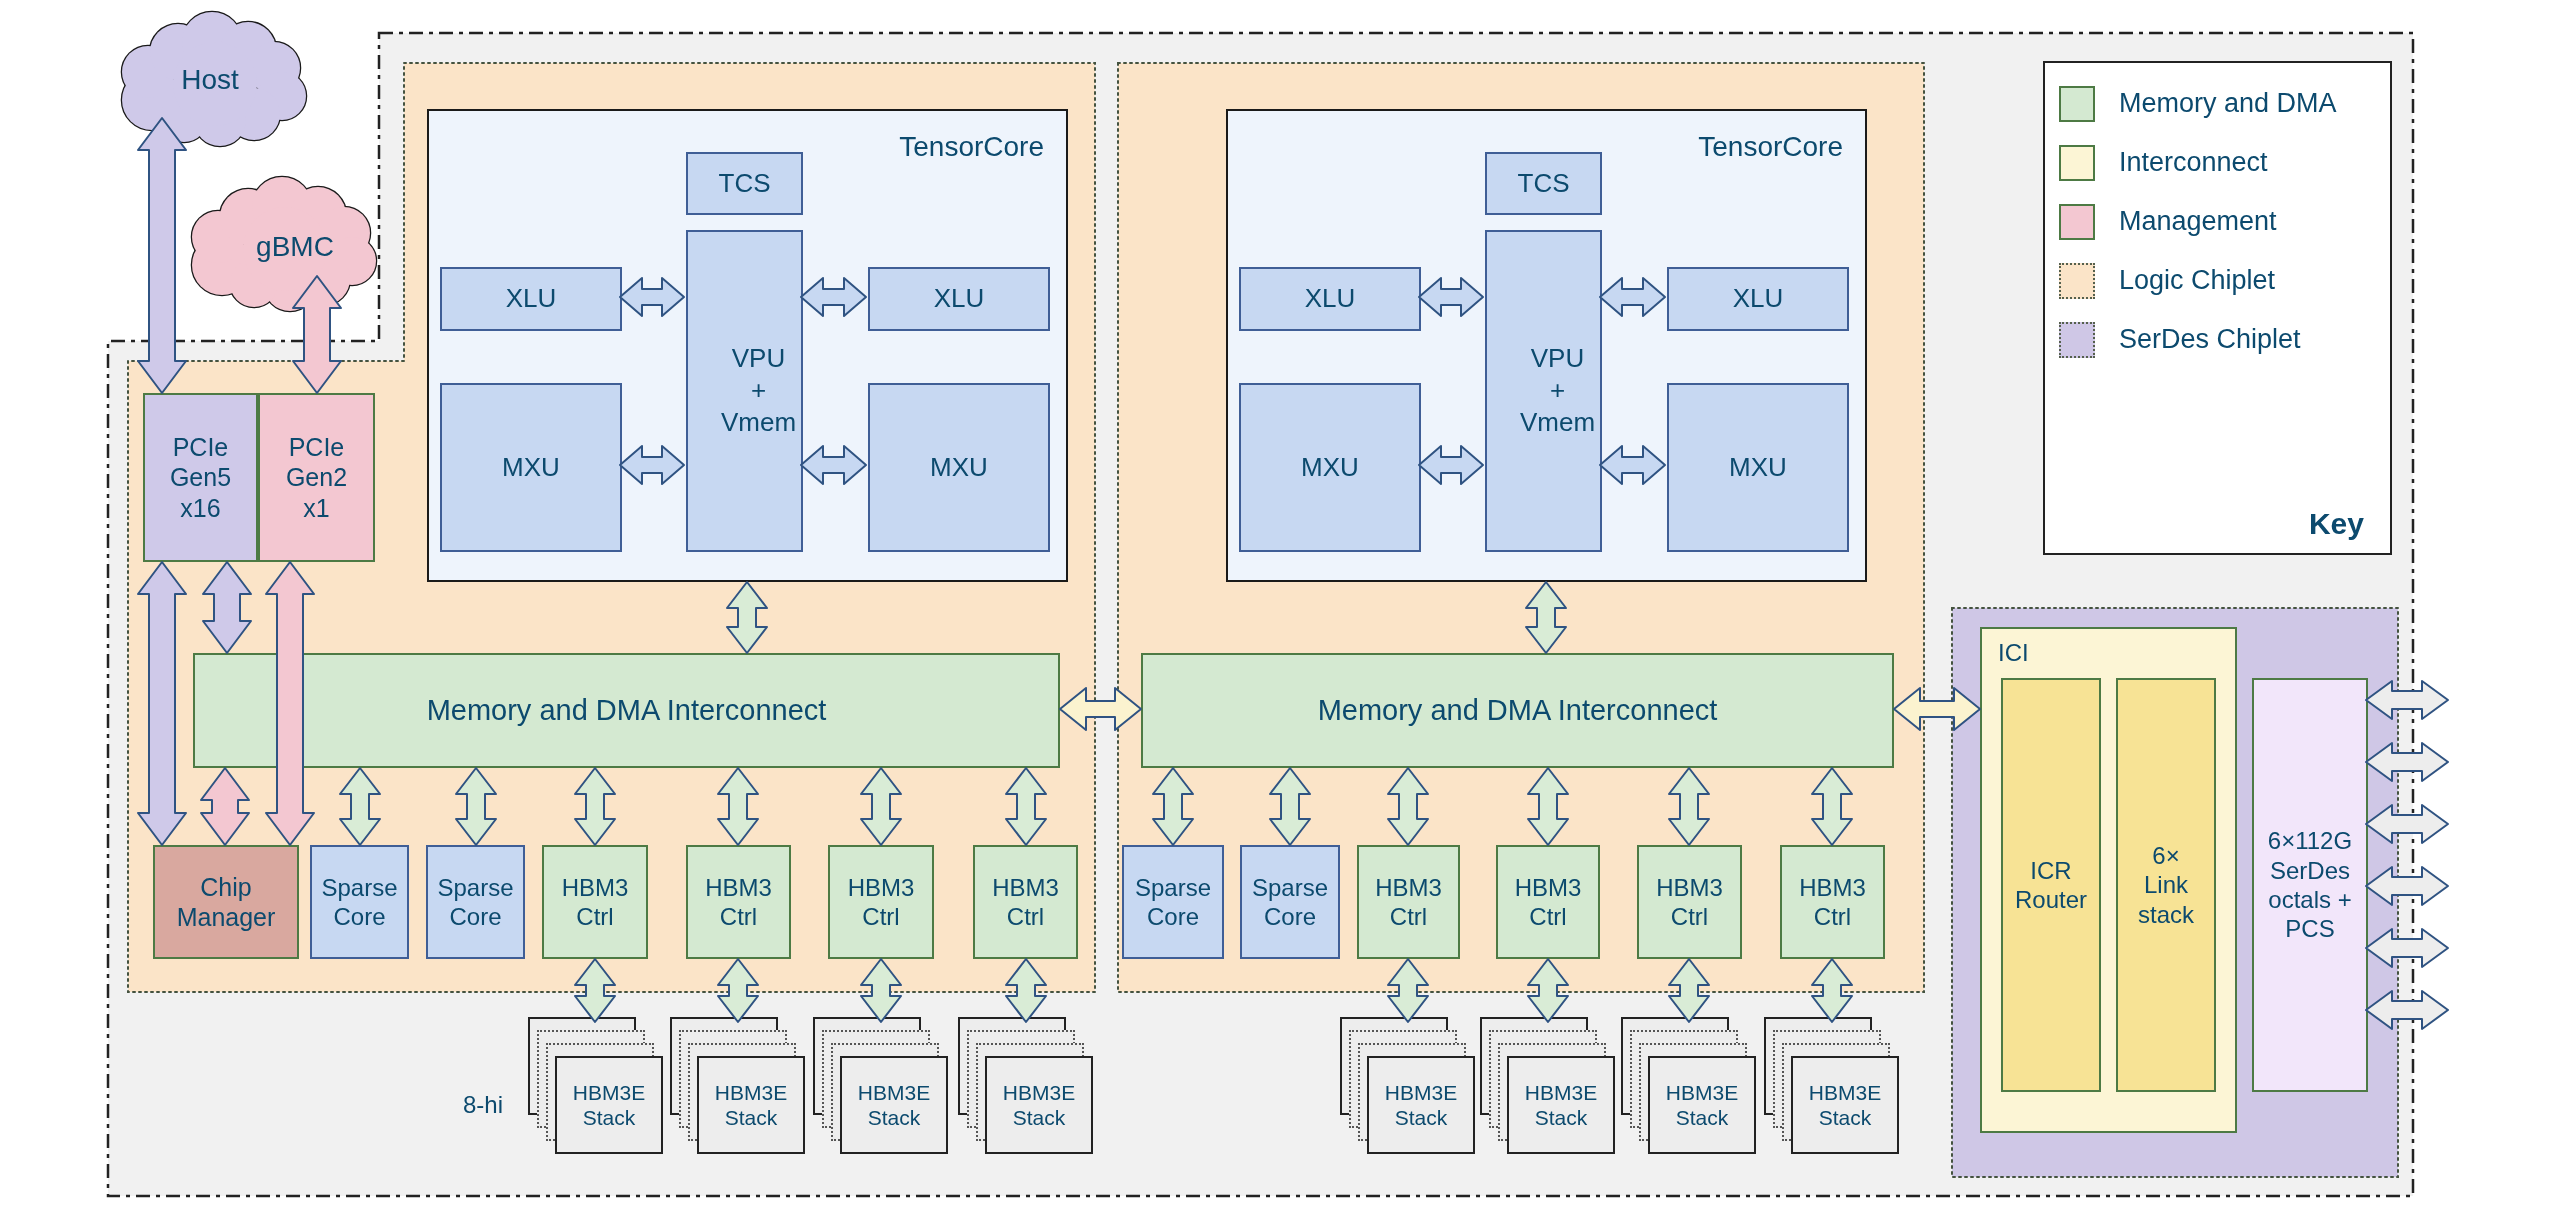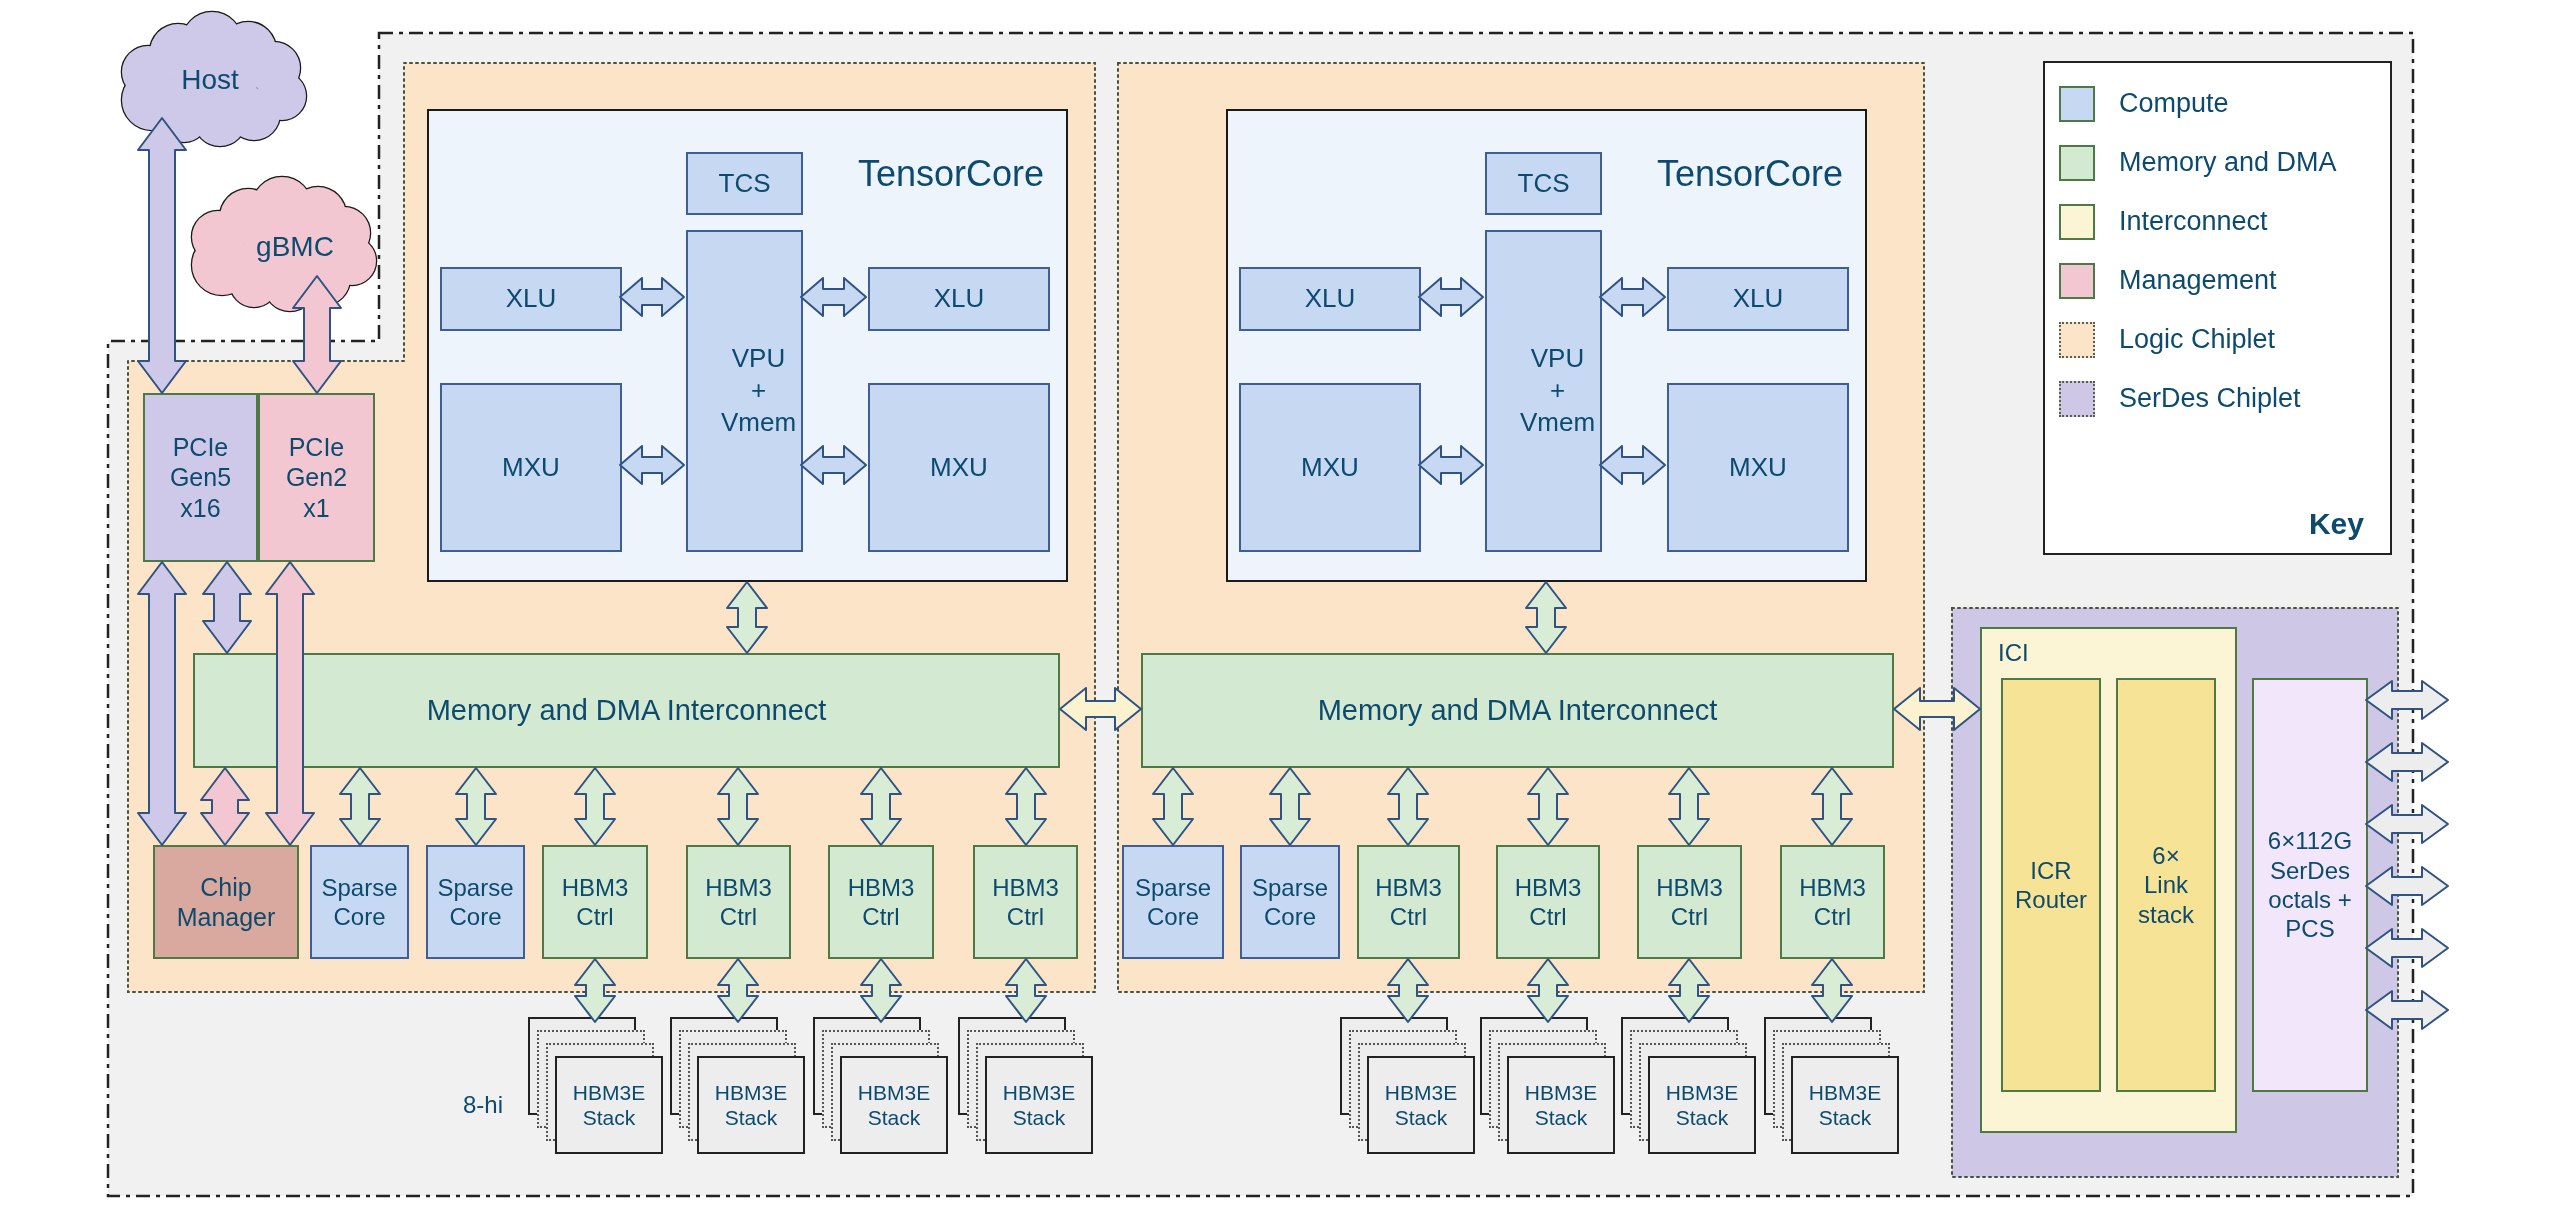--- a/index.html
+++ b/index.html
@@ -16,21 +16,21 @@
   .host-fill{background:var(--host-interface);}
   .mgmt-fill{background:var(--management);}
   .mgr-fill{background:var(--management-dark);}
   .yellow-fill{background:var(--interconnect);}
   .yellowdark-fill{background:var(--interconnect-dark);}
   .phy-fill{background:var(--serdes-phy);}
 
   .tc{position:absolute;width:641px;height:473px;background:var(--tensorcore-bg);
       border:2.5px solid #1a1a1a;box-sizing:border-box;}
   .tc .box{border-color:var(--compute-border);background:var(--compute);font-size:26px;}
-  .tc-label{position:absolute;top:20px;right:22px;font-size:36px;margin-top:22px;}
+  .tc-label{position:absolute;top:20px;right:22px;font-size:28px;}
   .tcs{left:257px;top:41px;width:117px;height:63px;}
   .vpu{left:257px;top:119px;width:117px;height:322px;padding-left:28px;}
   .xlu-l{left:11px;top:156px;width:182px;height:64px;}
   .xlu-r{left:439px;top:156px;width:182px;height:64px;}
   .mxu-l{left:11px;top:272px;width:182px;height:169px;}
   .mxu-r{left:439px;top:272px;width:182px;height:169px;}
 
   .bar{font-size:29px;}
   .rowbox{font-size:24px;}
 
@@ -250,24 +250,20 @@
 Link
 stack</div>
   <div class="box phy-fill" style="left:2252px;top:678px;width:116px;height:414px;font-size:24px;">6×112G
 SerDes
 octals +
 PCS</div>
 
   <div class="keybox">
     <div id="key-items">
         <div class="key-row">
-          <span class="sw sw-compute"></span>
-          <span class="lbl">Compute</span>
-        </div>
-        <div class="key-row">
           <span class="sw sw-memory"></span>
           <span class="lbl">Memory and DMA</span>
         </div>
         <div class="key-row">
           <span class="sw sw-interconnect"></span>
           <span class="lbl">Interconnect</span>
         </div>
         <div class="key-row">
           <span class="sw sw-management"></span>
           <span class="lbl">Management</span>

